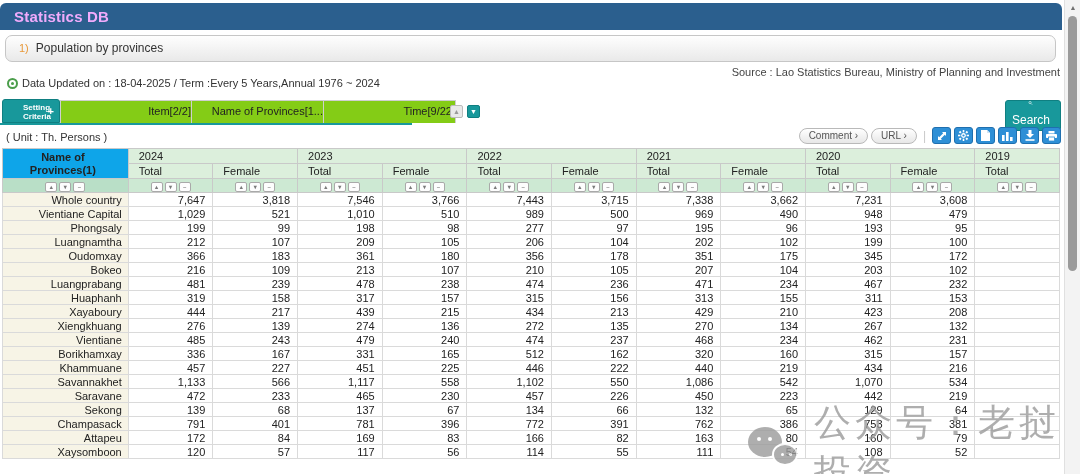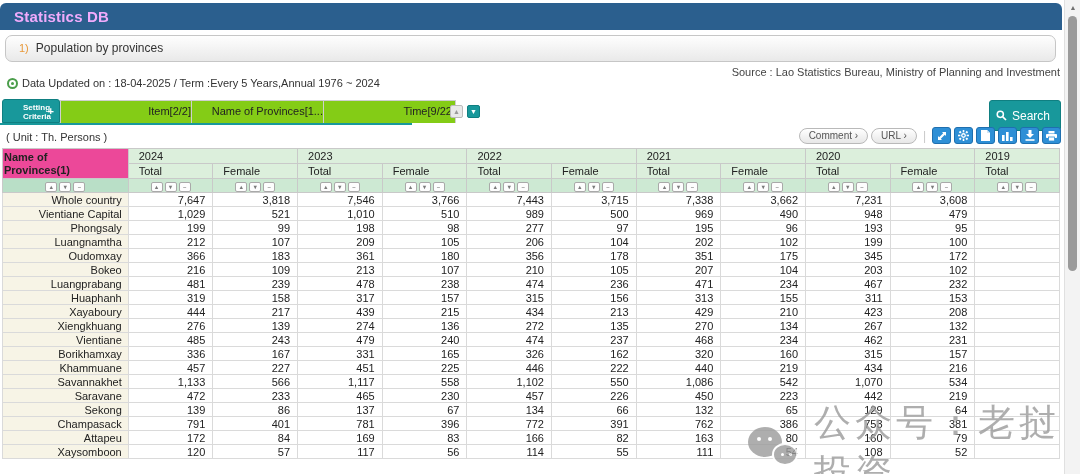--- a/index.html
+++ b/index.html
@@ -41,21 +41,21 @@
   .tab-underline { position:absolute; left:0; top:123px; width:412px; height:2px;
     background:#18989b; }
   .mini-btn { position:absolute; top:105px; width:13px; height:13px; border-radius:2px;
     font-size:7px; text-align:center; line-height:12px; cursor:pointer; }
   .mini-up   { left:450px; background:#e9e9e9; border:1px solid #bbb; color:#999; }
   .mini-down { left:467px; background:#18989b; border:1px solid #0f7f81; color:#fff; }
 
   .search-btn { position:absolute; right:19px; top:100px; height:31px; background:#18989b;
     border:1px solid #0f7f81; border-radius:3px; color:#fff; font-size:12px;
     line-height:20px; padding:0 10px 0 6px; display:flex; align-items:center; gap:5px;
-    cursor:pointer; }
+    cursor:pointer;flex-direction:column; }
 
   .unit-label { position:absolute; left:6px; top:131px; font-size:11px; color:#333; }
 
   
   .mini-toolbar { position:absolute; right:19px; top:127px; display:flex;
     align-items:center; gap:3px; }
   .pill-btn { height:16px; line-height:14px; font-size:10px; color:#555;
     background:linear-gradient(#ffffff,#e7e7e7); border:1px solid #b9b9b9;
     border-radius:8px; padding:0 9px; cursor:pointer; white-space:nowrap; }
   .tb-sep { color:#c9c9c9; font-size:12px; margin:0 3px; }
@@ -63,21 +63,21 @@
     border-radius:3px; display:flex; align-items:center; justify-content:center;
     cursor:pointer; }
   .icon-btn svg { display:block; }
 
   
   .table-wrap { position:absolute; left:2px; top:148px; width:1058px; height:326px;
     overflow:hidden; }
   table { border-collapse:collapse; table-layout:fixed; }
   th, td { border:1px solid #c9c9c9; font-size:11px; color:#222; height:15px;
     padding:0 6px; overflow:hidden; white-space:nowrap; }
-  th.name-h { background:#ec4899; text-align:left; font-weight:bold; padding-left:1px;
+  th.name-h { background:#0ea5e9; text-align:center; font-weight:bold; padding-left:1px;
     font-size:11px; line-height:13px; }
   th.year-h, th.sub-h { background:#dcefdc; text-align:left; font-weight:normal;
     padding-left:10px; }
   th.sort-c { background:#cde9d3; height:14px; text-align:center; padding:0; }
   th.sort-first { background:#b9dfc7; }
   .sort-btn { display:inline-block; width:12px; height:10px; background:#fdfdfd;
     border:1px solid #a9a9a9; border-radius:2px; font-size:6px; line-height:8px;
     color:#7a7a7a; margin:0 1px; vertical-align:middle; cursor:pointer; }
   tbody td { border-color:#dadada; height:14px; }
   td.name { background:#f7f4e6; text-align:right; padding-left:9px; }
@@ -416,21 +416,21 @@
             <td class="val">462</td>
             <td class="val">231</td>
             <td class="val"></td>
           </tr>
           <tr>
             <td class="name">Borikhamxay</td>
             <td class="val">336</td>
             <td class="val">167</td>
             <td class="val">331</td>
             <td class="val">165</td>
-            <td class="val">326</td>
+            <td class="val">512</td>
             <td class="val">162</td>
             <td class="val">320</td>
             <td class="val">160</td>
             <td class="val">315</td>
             <td class="val">157</td>
             <td class="val"></td>
           </tr>
           <tr>
             <td class="name">Khammuane</td>
             <td class="val">457</td>
@@ -469,21 +469,21 @@
             <td class="val">226</td>
             <td class="val">450</td>
             <td class="val">223</td>
             <td class="val">442</td>
             <td class="val">219</td>
             <td class="val"></td>
           </tr>
           <tr>
             <td class="name">Sekong</td>
             <td class="val">139</td>
-            <td class="val">86</td>
+            <td class="val">68</td>
             <td class="val">137</td>
             <td class="val">67</td>
             <td class="val">134</td>
             <td class="val">66</td>
             <td class="val">132</td>
             <td class="val">65</td>
             <td class="val">129</td>
             <td class="val">64</td>
             <td class="val"></td>
           </tr>

